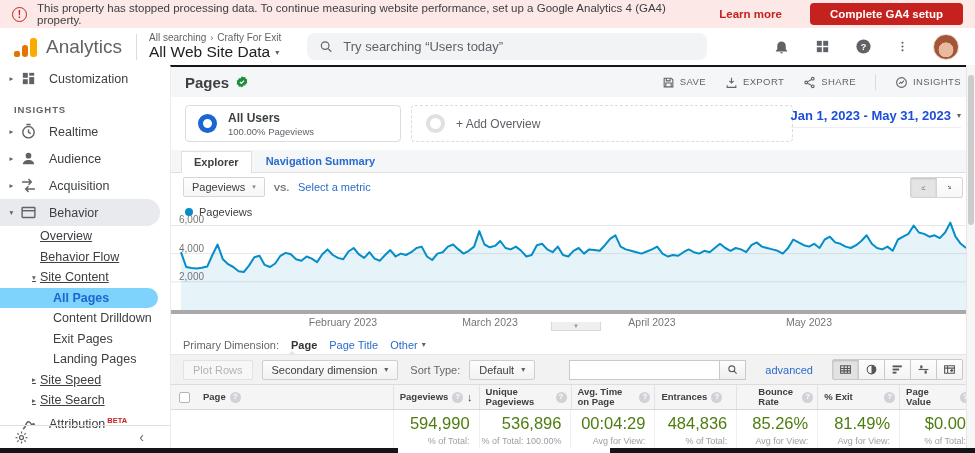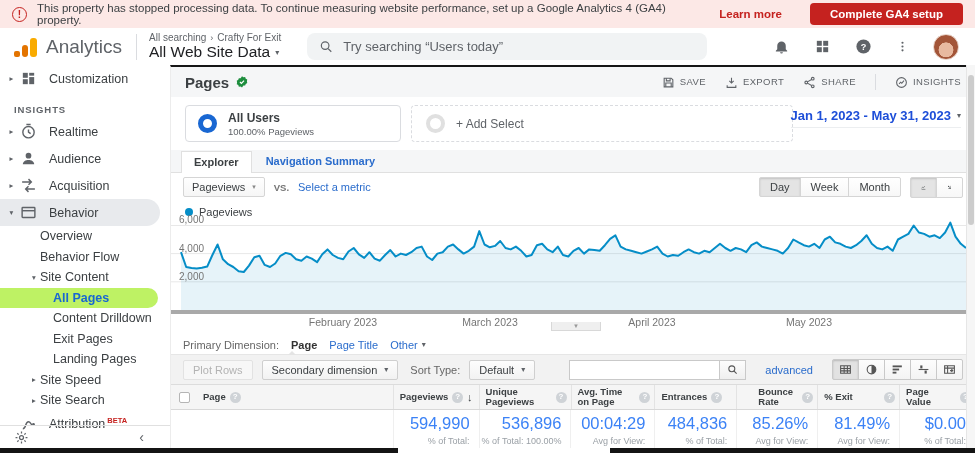--- a/index.html
+++ b/index.html
@@ -44,26 +44,26 @@
 
   
   .sidebar { position:absolute; left:0; top:65px; width:170px; bottom:5px; background:#fff; font-size:12.5px; color:#3c4043; }
   .nav-item { display:flex; align-items:center; cursor:pointer; }
   .nav-item .arrow { width:11px; font-size:7.5px; color:#5f6368; text-align:center; }
   .nav-item .nav-icon { width:17px; height:17px; margin-left:3px; color:#5f6368; }
   .nav-item .nav-icon svg { width:100%; height:100%; }
   .nav-item .lbl { margin-left:12px; white-space:nowrap; }
   .lvl0 { height:27px; padding-left:6px; }
   .section-label { height:26px; padding:12px 0 0 14px; font-size:9.5px; font-weight:bold; letter-spacing:0.9px; color:#5f6368; }
-  .lvl2 { height:20.5px; padding-left:40px; }
+  .lvl2 { height:20.5px; padding-left:40px;text-decoration:underline; }
   .lvl2.has-arrow { padding-left:28px; }
   .lvl2 .arrow { width:12px; }
   .lvl3 { height:20.5px; padding-left:53px; }
   .hl-gray { background:#e8eaed; border-radius:0 16px 16px 0; margin-right:10px; }
-  .hl-blue { background:#bef264; border-radius:0 16px 16px 0; margin-right:12px; color:#1967d2; font-weight:bold; }
+  .hl-blue { background:#7dd3fc; border-radius:0 16px 16px 0; margin-right:12px; color:#1967d2; font-weight:bold; }
   .beta-badge { color:#c5221f; font-size:7.5px; font-weight:bold; vertical-align:super; margin-left:2px; }
   .sidebar-footer { position:absolute; left:0; right:0; bottom:0; height:23px; border-top:1px solid #e0e0e0;
     display:flex; align-items:center; padding-left:14px; color:#5f6368; }
   .gear { width:15px; height:15px; cursor:pointer; }
   .gear svg { width:100%; height:100%; }
   .collapse-chev { margin-left:auto; margin-right:26px; font-size:14px; color:#5f6368; cursor:pointer; }
 
   
   .main { position:absolute; left:170px; top:65px; width:805px; bottom:5px; background:#fff;
     border-top:2px solid #161616; border-left:1px solid #ececec; }
@@ -161,21 +161,21 @@
   .th.first { border-left:none; }
   .th .thtxt { white-space:normal; }
   .q-badge { width:11px; height:11px; min-width:11px; border-radius:50%; background:#cfd3d7; color:#fff;
     font-size:8px; font-weight:bold; display:inline-flex; align-items:center; justify-content:center;
     margin-left:4px; cursor:pointer; }
   .sort-arrow { margin-left:auto; font-size:11px; color:#3c4043; padding-right:2px; }
   .cb-cell { display:flex; align-items:center; justify-content:center; }
   .checkbox { width:11px; height:11px; border:1px solid #b5b5b5; border-radius:2px; background:#fff; cursor:pointer; }
   .totals-row { display:flex; background:#fff; }
   .td { text-align:right; padding:4px 9px 0 0; border-left:1px solid #efefef; }
-  .td .tv { font-size:16.5px; color:#3b82f6; }
+  .td .tv { font-size:16.5px; color:#4d7c0f; }
   .td .ts { font-size:9px; color:#9aa0a6; line-height:11px; margin-top:3px; }
 
   .v-scrollbar { position:absolute; right:0; top:65px; width:9px; bottom:5px; background:#f6f6f6; border-left:1px solid #e6e6e6; }
   .v-thumb { position:absolute; left:1px; top:10px; width:6px; height:150px; background:#cccccc; border-radius:3px; }
 
   .bottom-bar { position:absolute; left:0; right:0; bottom:0; height:5px; background:#141414; }
   .bottom-gap { position:absolute; left:398px; width:212px; top:0; bottom:0; background:#fff; }
 </style>
 </head>
 <body>
@@ -388,46 +388,41 @@
     <div class="segments-row">
       <div class="segment-card">
         <span class="ring-blue"></span>
         <span>
           <div class="seg-name">All Users</div>
           <div class="seg-sub">100.00% Pageviews</div>
         </span>
       </div>
       <div class="add-segment">
         <span class="ring-gray"></span>
-        <span class="add-label">+ Add Select</span>
+        <span class="add-label">+ Add Overview</span>
       </div>
       <div class="date-range">
         <span class="date-text">Jan 1, 2023 - May 31, 2023</span>
         <span class="dd-arrow">▾</span>
       </div>
     </div>
 
     <div class="tabs-row" id="tabs-row">
         <span class="tab active">Explorer</span>
         <span class="tab link">Navigation Summary</span>
       </div>
 
     <div class="metric-row">
       <span class="sel-btn">
         <span>Pageviews</span>
         <span class="dd-arrow">▾</span>
       </span>
       <span class="vs-label">VS.</span>
       <span class="link-blue">Select a metric</span>
       <span class="metric-right">
-        <span class="seg-group" id="granularity-group">
-            <span class="gbtn active">Day</span>
-            <span class="gbtn">Week</span>
-            <span class="gbtn">Month</span>
-          </span>
         <span class="seg-group" id="chart-type-group">
             <span class="gbtn icon-btn active">
               <svg viewBox="0 0 24 24" fill="none" stroke="currentColor" stroke-width="2.4">
                 <path d="M3 16l5-6 4 3 6-8"></path>
                 <path d="M3 21h18"></path>
               </svg>
             </span>
             <span class="gbtn icon-btn">
               <svg viewBox="0 0 24 24" fill="currentColor">
                 <circle cx="8" cy="7" r="3"></circle>

